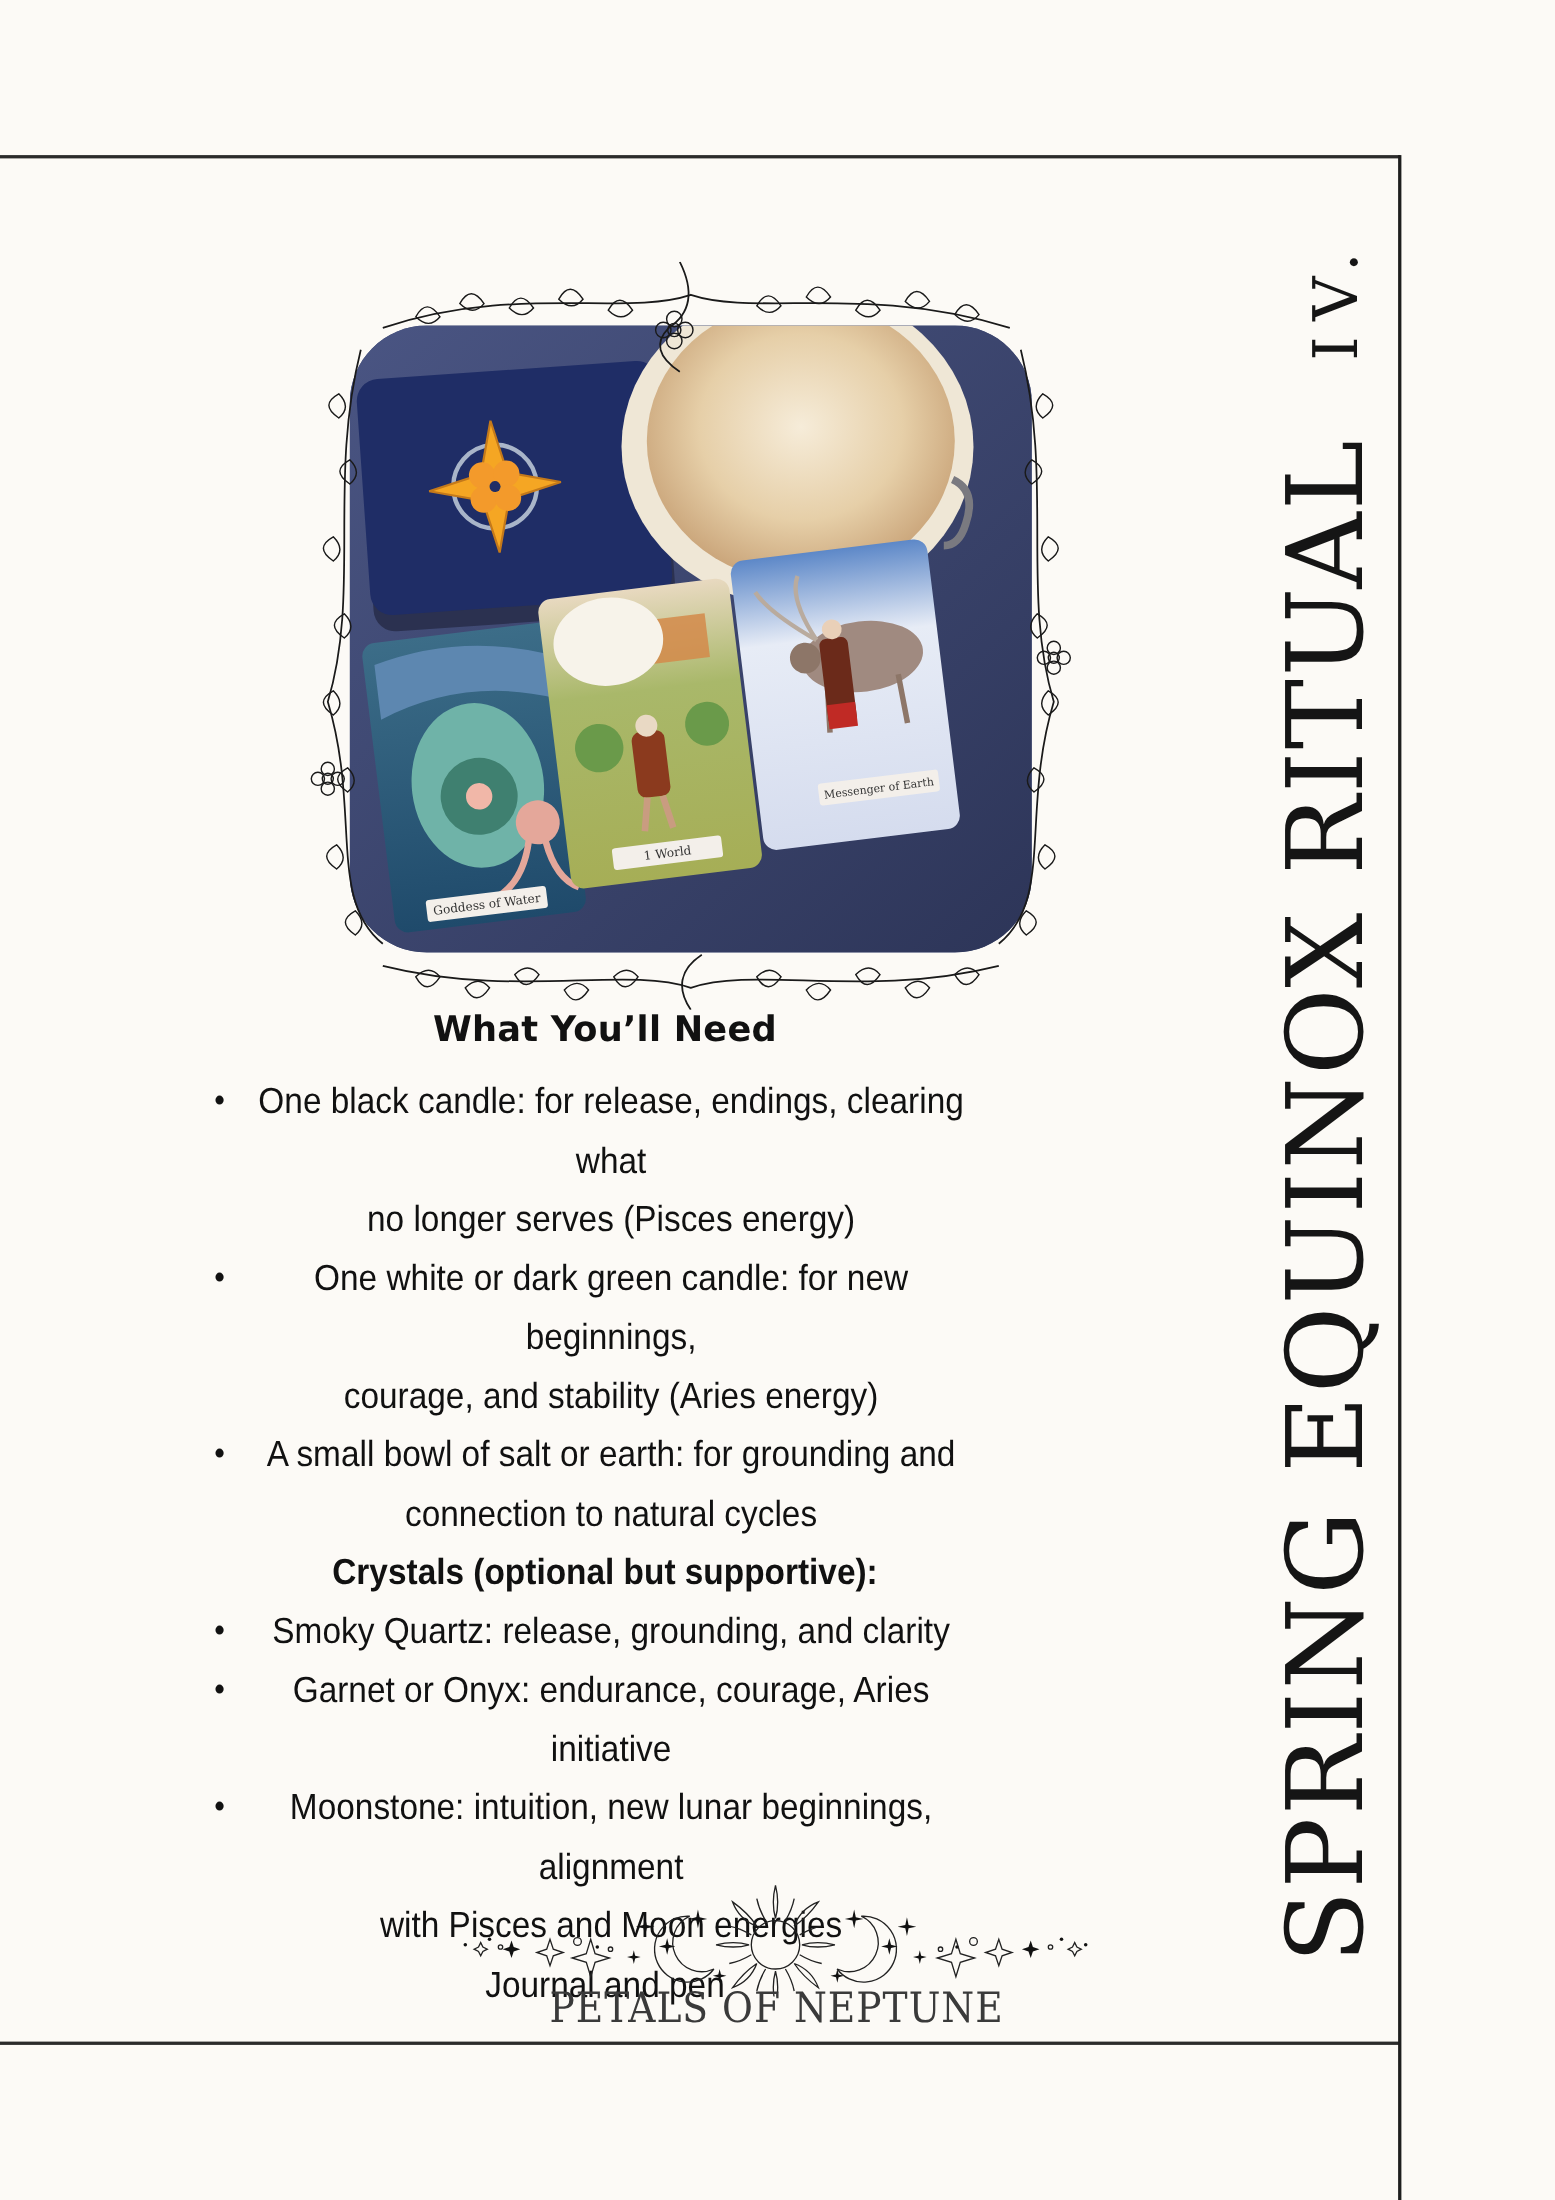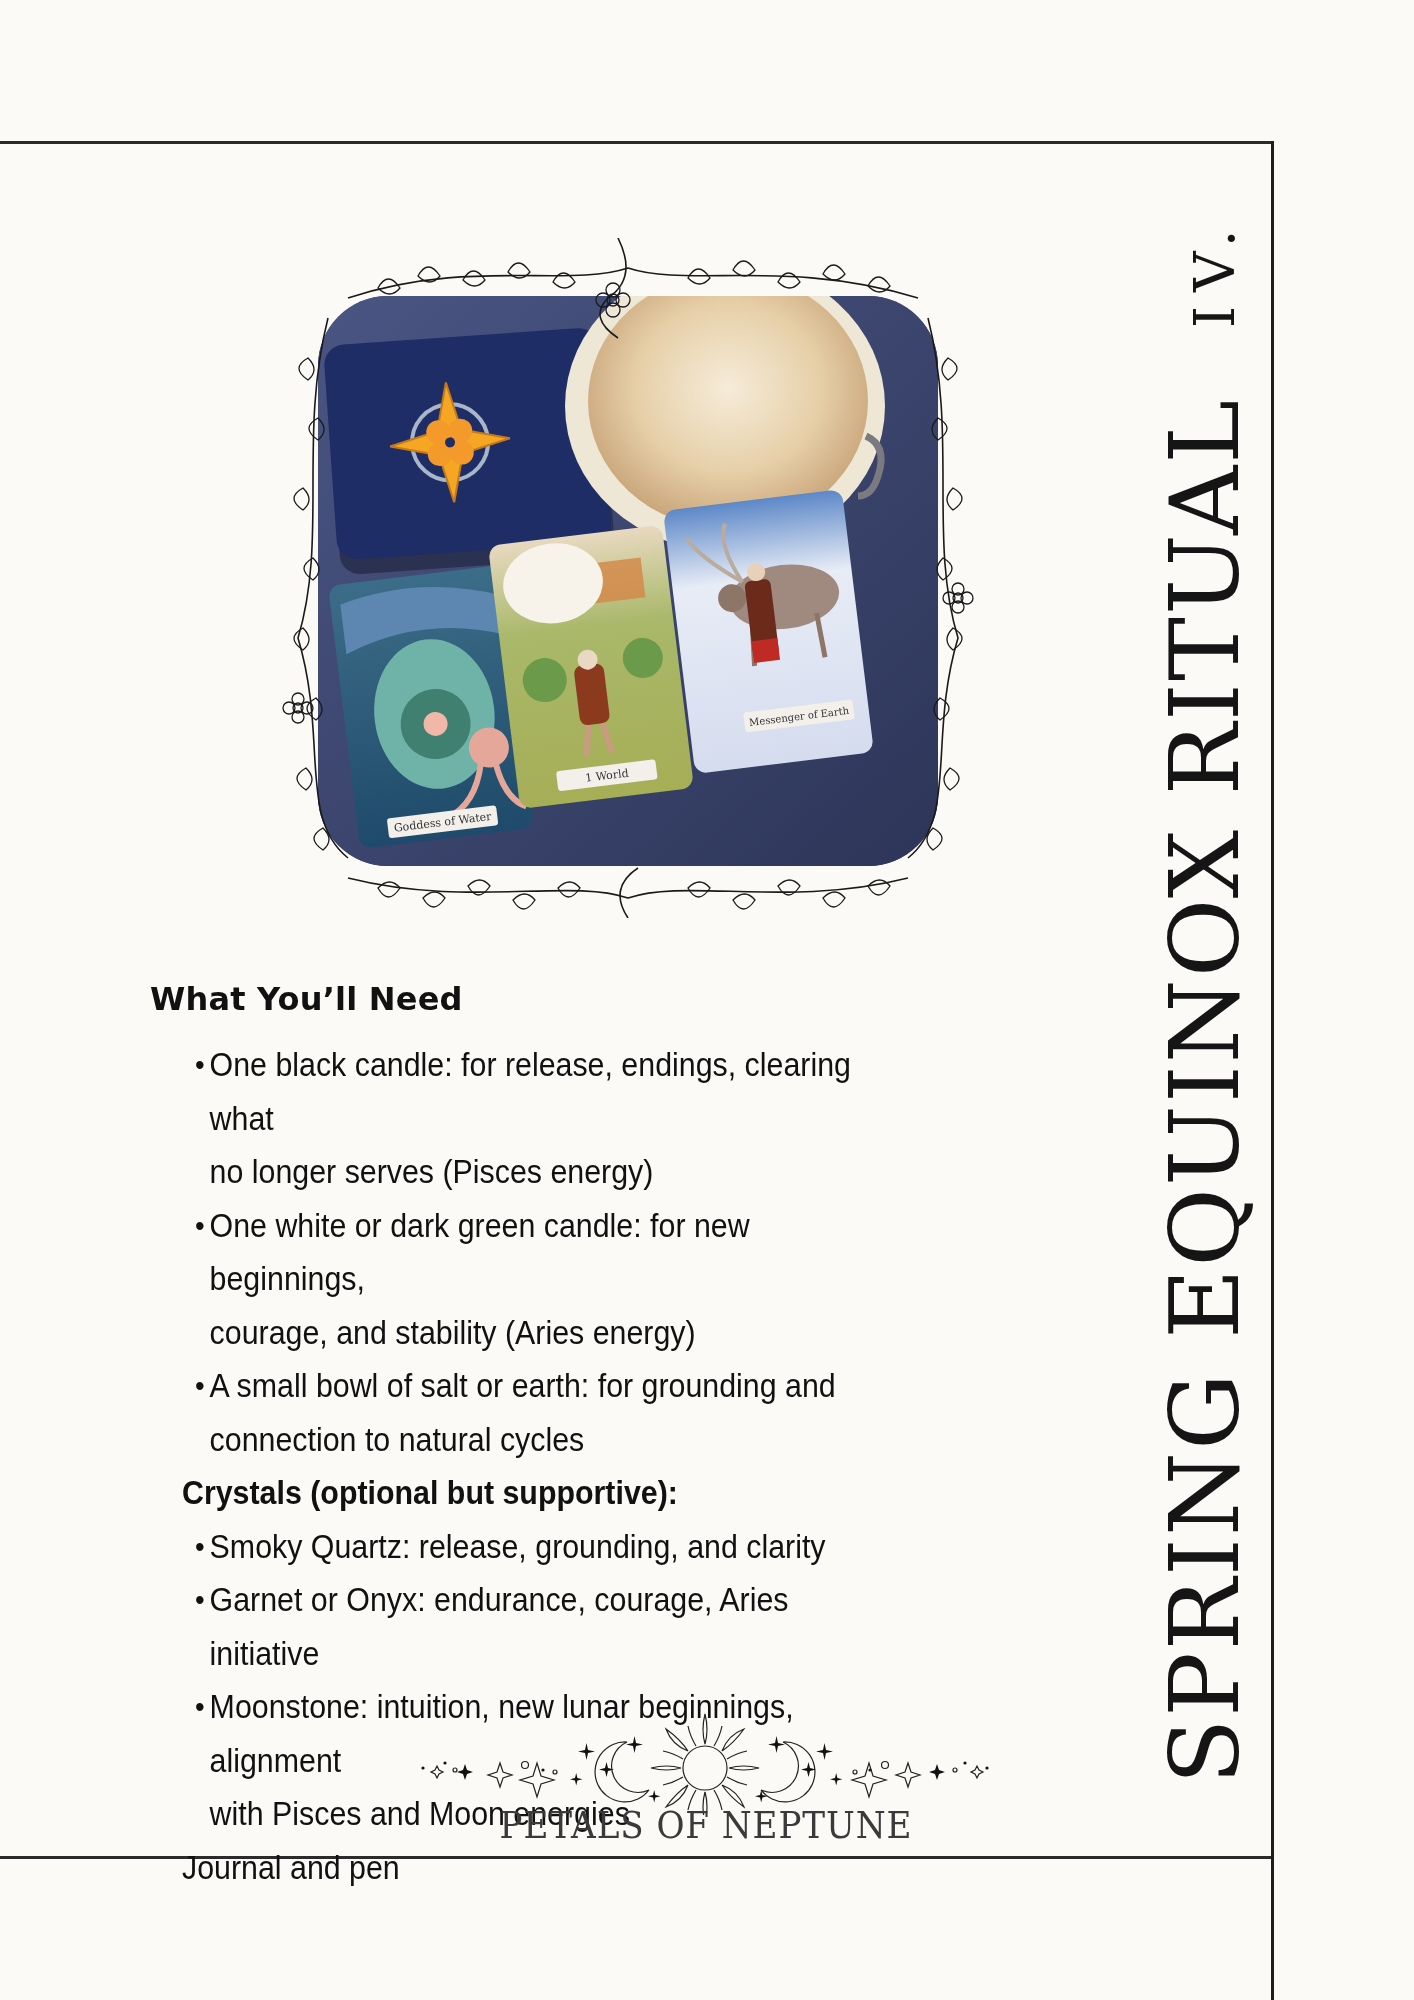--- a/index.html
+++ b/index.html
@@ -10,21 +10,21 @@
 
   .vert-title { position:absolute; left:1205px; top:1000px; transform:translate(-50%,-50%) rotate(-90deg); white-space:nowrap;
     font-family:"DejaVu Serif", serif; font-size:96px; letter-spacing:2px; color:#151515; line-height:1; font-weight:400; }
   .vert-title .t { display:inline-block; }
   .vert-title .num { font-size:56px; margin-left:70px; letter-spacing:14px; vertical-align:4px; }
 
   .photo-wrap { position:absolute; left:268px; top:238px; width:720px; height:680px; }
   .photo { position:absolute; left:50px; top:58px; width:620px; height:570px; border-radius:70px; overflow:hidden; background:#3b4770; }
   .vine { position:absolute; left:0; top:0; width:720px; height:680px; pointer-events:none; }
 
-  .content { position:absolute; left:150px; top:980px; width:800px; }
+  .content { position:absolute; left:150px; top:916px; width:800px; text-align:center; }
   .heading { font-family:"DejaVu Sans", sans-serif; font-weight:bold; font-size:32px; margin:0 0 20px; letter-spacing:0.2px; }
   .list { list-style:none; margin:0; padding:0; }
   .list li { position:relative; font-family:"Liberation Sans", sans-serif; font-size:33px; line-height:53.5px; padding:0 18px 0 30px; transform:scaleX(0.92); }
   .list li .bullet { position:absolute; left:14px; top:0; font-size:30px; }
   .sub-heading { font-family:"Liberation Sans", sans-serif; font-weight:bold; font-size:33px; line-height:53.5px; transform:scaleX(0.92); }
   .plain { font-size:33px; line-height:53.5px; transform:scaleX(0.92); }
 
   .emblem { position:absolute; left:415px; top:1710px; width:580px; height:105px; }
   .brand { position:absolute; left:400px; top:1803px; width:612px; text-align:center; font-family:"DejaVu Serif", serif; font-size:38px; letter-spacing:1px; color:#3a3a3a; transform:scaleX(0.9); }
 </style>

